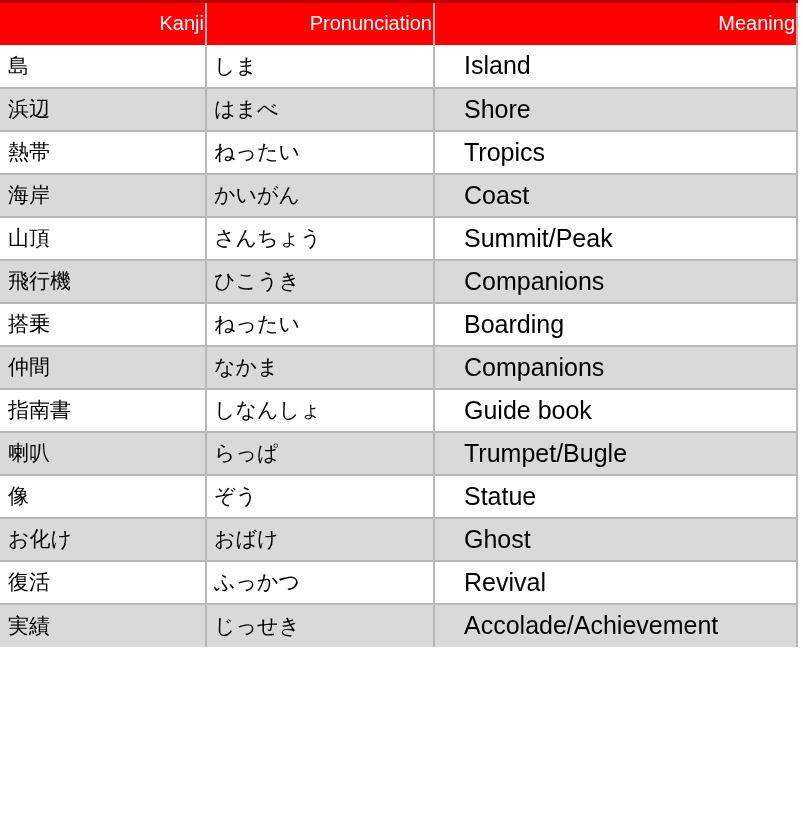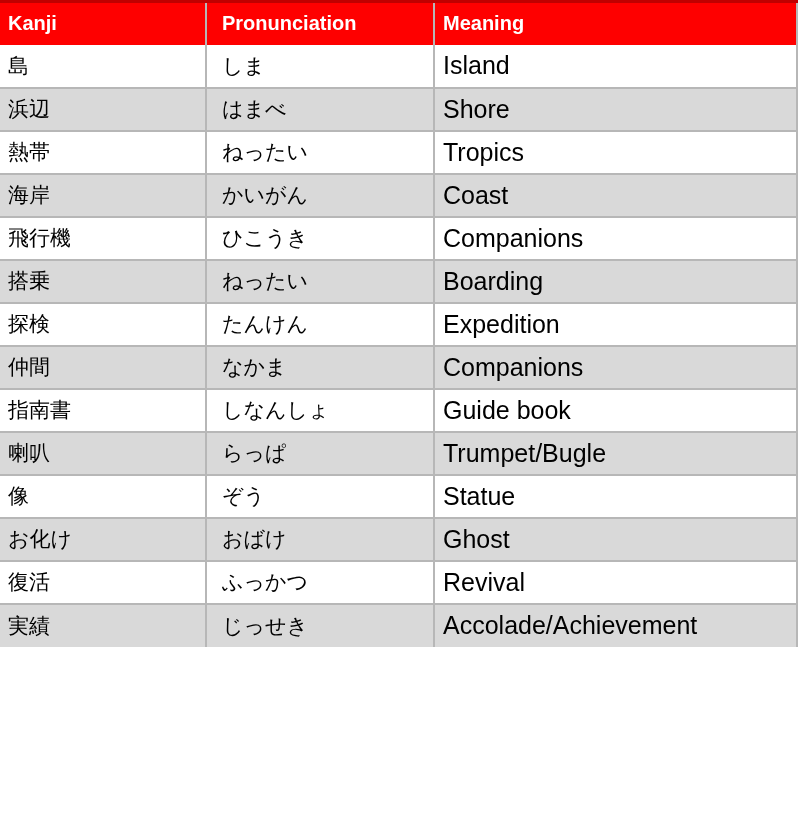--- a/index.html
+++ b/index.html
@@ -29,38 +29,39 @@
     height: 43px;
     vertical-align: middle;
     text-align: left;
     border: 2px solid var(--grid);
     overflow: hidden;
     white-space: nowrap;
   }
   th {
     background: var(--header-bg);
     color: var(--header-text);
-    font-weight: 700;
+    font-weight: 400;
     font-size: 20px;
     border-top: 3px solid var(--header-top);
     border-bottom: none;
+    text-align: right;
   }
   td {
     color: var(--text);
     font-size: 25px;
     background: #ffffff;
   }
   td.jp { font-size: 21px; }
   th:first-child, td:first-child { border-left: none; }
   tbody tr:first-child td { border-top: none; }
   tbody tr:last-child td { border-bottom: none; }
   tbody tr:nth-child(even) td { background: var(--row-alt); }
   .col0 { padding-left: 8px; }
-  .col1 { padding-left: 15px; }
-  .col2 { padding-left: 8px; }
+  .col1 { padding-left: 7px; }
+  .col2 { padding-left: 29px; }
 </style>
 </head>
 <body>
 
 <table>
   <colgroup>
     <col style="width:206px">
     <col style="width:228px">
     <col style="width:363px">
   </colgroup>
@@ -86,33 +87,33 @@
         <td class="col0 jp">熱帯</td>
         <td class="col1 jp">ねったい</td>
         <td class="col2">Tropics</td>
       </tr>
       <tr>
         <td class="col0 jp">海岸</td>
         <td class="col1 jp">かいがん</td>
         <td class="col2">Coast</td>
       </tr>
       <tr>
+        <td class="col0 jp">山頂</td>
+        <td class="col1 jp">さんちょう</td>
+        <td class="col2">Summit/Peak</td>
+      </tr>
+      <tr>
         <td class="col0 jp">飛行機</td>
         <td class="col1 jp">ひこうき</td>
         <td class="col2">Companions</td>
       </tr>
       <tr>
         <td class="col0 jp">搭乗</td>
         <td class="col1 jp">ねったい</td>
         <td class="col2">Boarding</td>
-      </tr>
-      <tr>
-        <td class="col0 jp">探検</td>
-        <td class="col1 jp">たんけん</td>
-        <td class="col2">Expedition</td>
       </tr>
       <tr>
         <td class="col0 jp">仲間</td>
         <td class="col1 jp">なかま</td>
         <td class="col2">Companions</td>
       </tr>
       <tr>
         <td class="col0 jp">指南書</td>
         <td class="col1 jp">しなんしょ</td>
         <td class="col2">Guide book</td>

